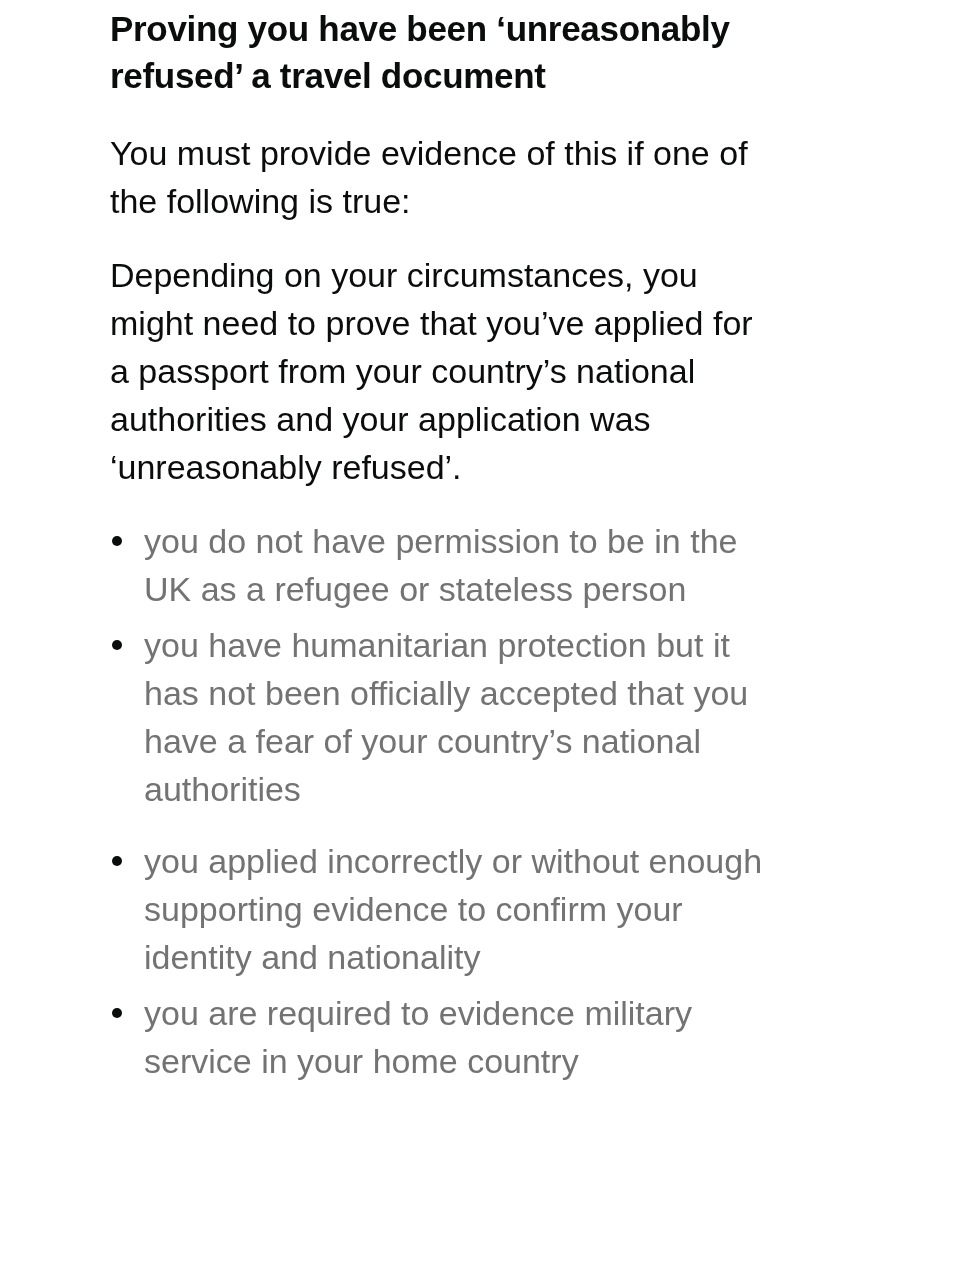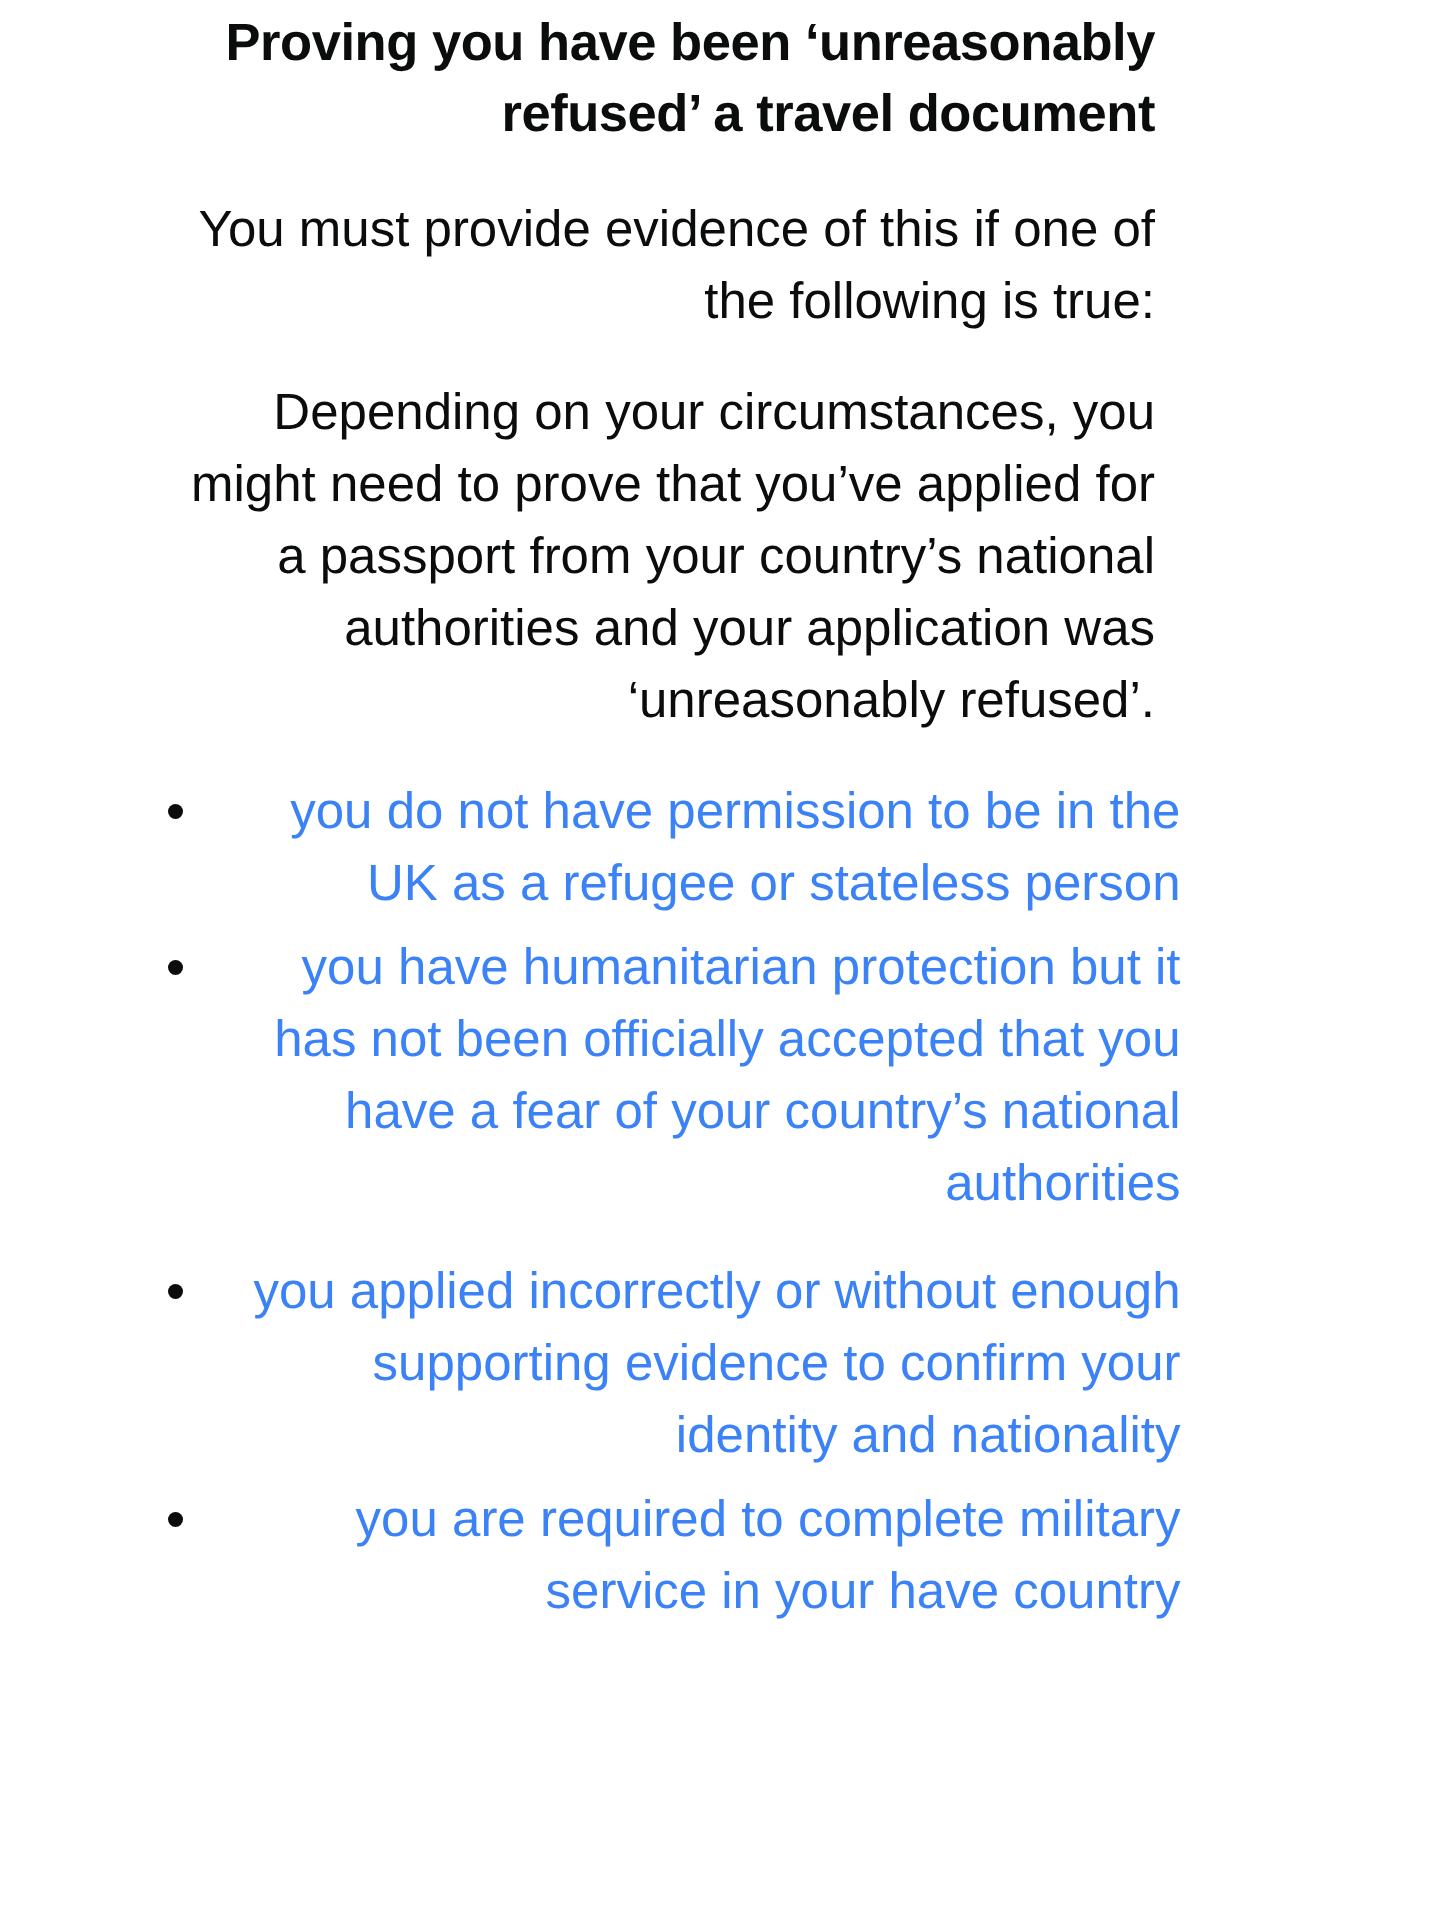--- a/index.html
+++ b/index.html
@@ -14,21 +14,20 @@
     color: #0b0c0c;
     font-family: "Liberation Sans", sans-serif;
     -webkit-font-smoothing: antialiased;
   }
   .page {
     box-sizing: border-box;
     width: 885px;
     height: 1280px;
     padding: 5px 0 0 110px;
     background: #ffffff;
-    text-align: right;
   }
   .content {
     width: 680px;
   }
   h1.page-heading {
     margin: 0 0 30px 0;
     max-width: 660px;
     font-size: 35px;
     line-height: 47px;
     font-weight: 700;
@@ -47,21 +46,21 @@
     margin: 0 0 24px 0;
     padding: 0 0 0 34px;
     list-style: none;
     max-width: 643px;
   }
   ul.bullet-list li {
     position: relative;
     margin: 0 0 8px 0;
     font-size: 34px;
     line-height: 48px;
-    color: #3b82f6;
+    color: #737373;
   }
   ul.bullet-list li::before {
     content: "";
     position: absolute;
     left: -32px;
     top: 19px;
     width: 10px;
     height: 10px;
     border-radius: 50%;
     background: #0b0c0c;
@@ -80,17 +79,17 @@
     <p class="body-text">Depending on your circumstances, you might need to prove that you’ve applied for a passport from your country’s national authorities and your application was ‘unreasonably refused’.</p>
 
     <ul class="bullet-list">
       <li>you do not have permission to be in the UK as a refugee or stateless person</li>
       <li>you have humanitarian protection but it has not been officially accepted that you have a fear of your country’s national authorities</li>
     </ul>
 
 
     <ul class="bullet-list">
       <li>you applied incorrectly or without enough supporting evidence to confirm your identity and nationality</li>
-      <li>you are required to complete military service in your have country</li>
+      <li>you are required to evidence military service in your home country</li>
     </ul>
 
   </div>
 </div>
 
 </body></html>

